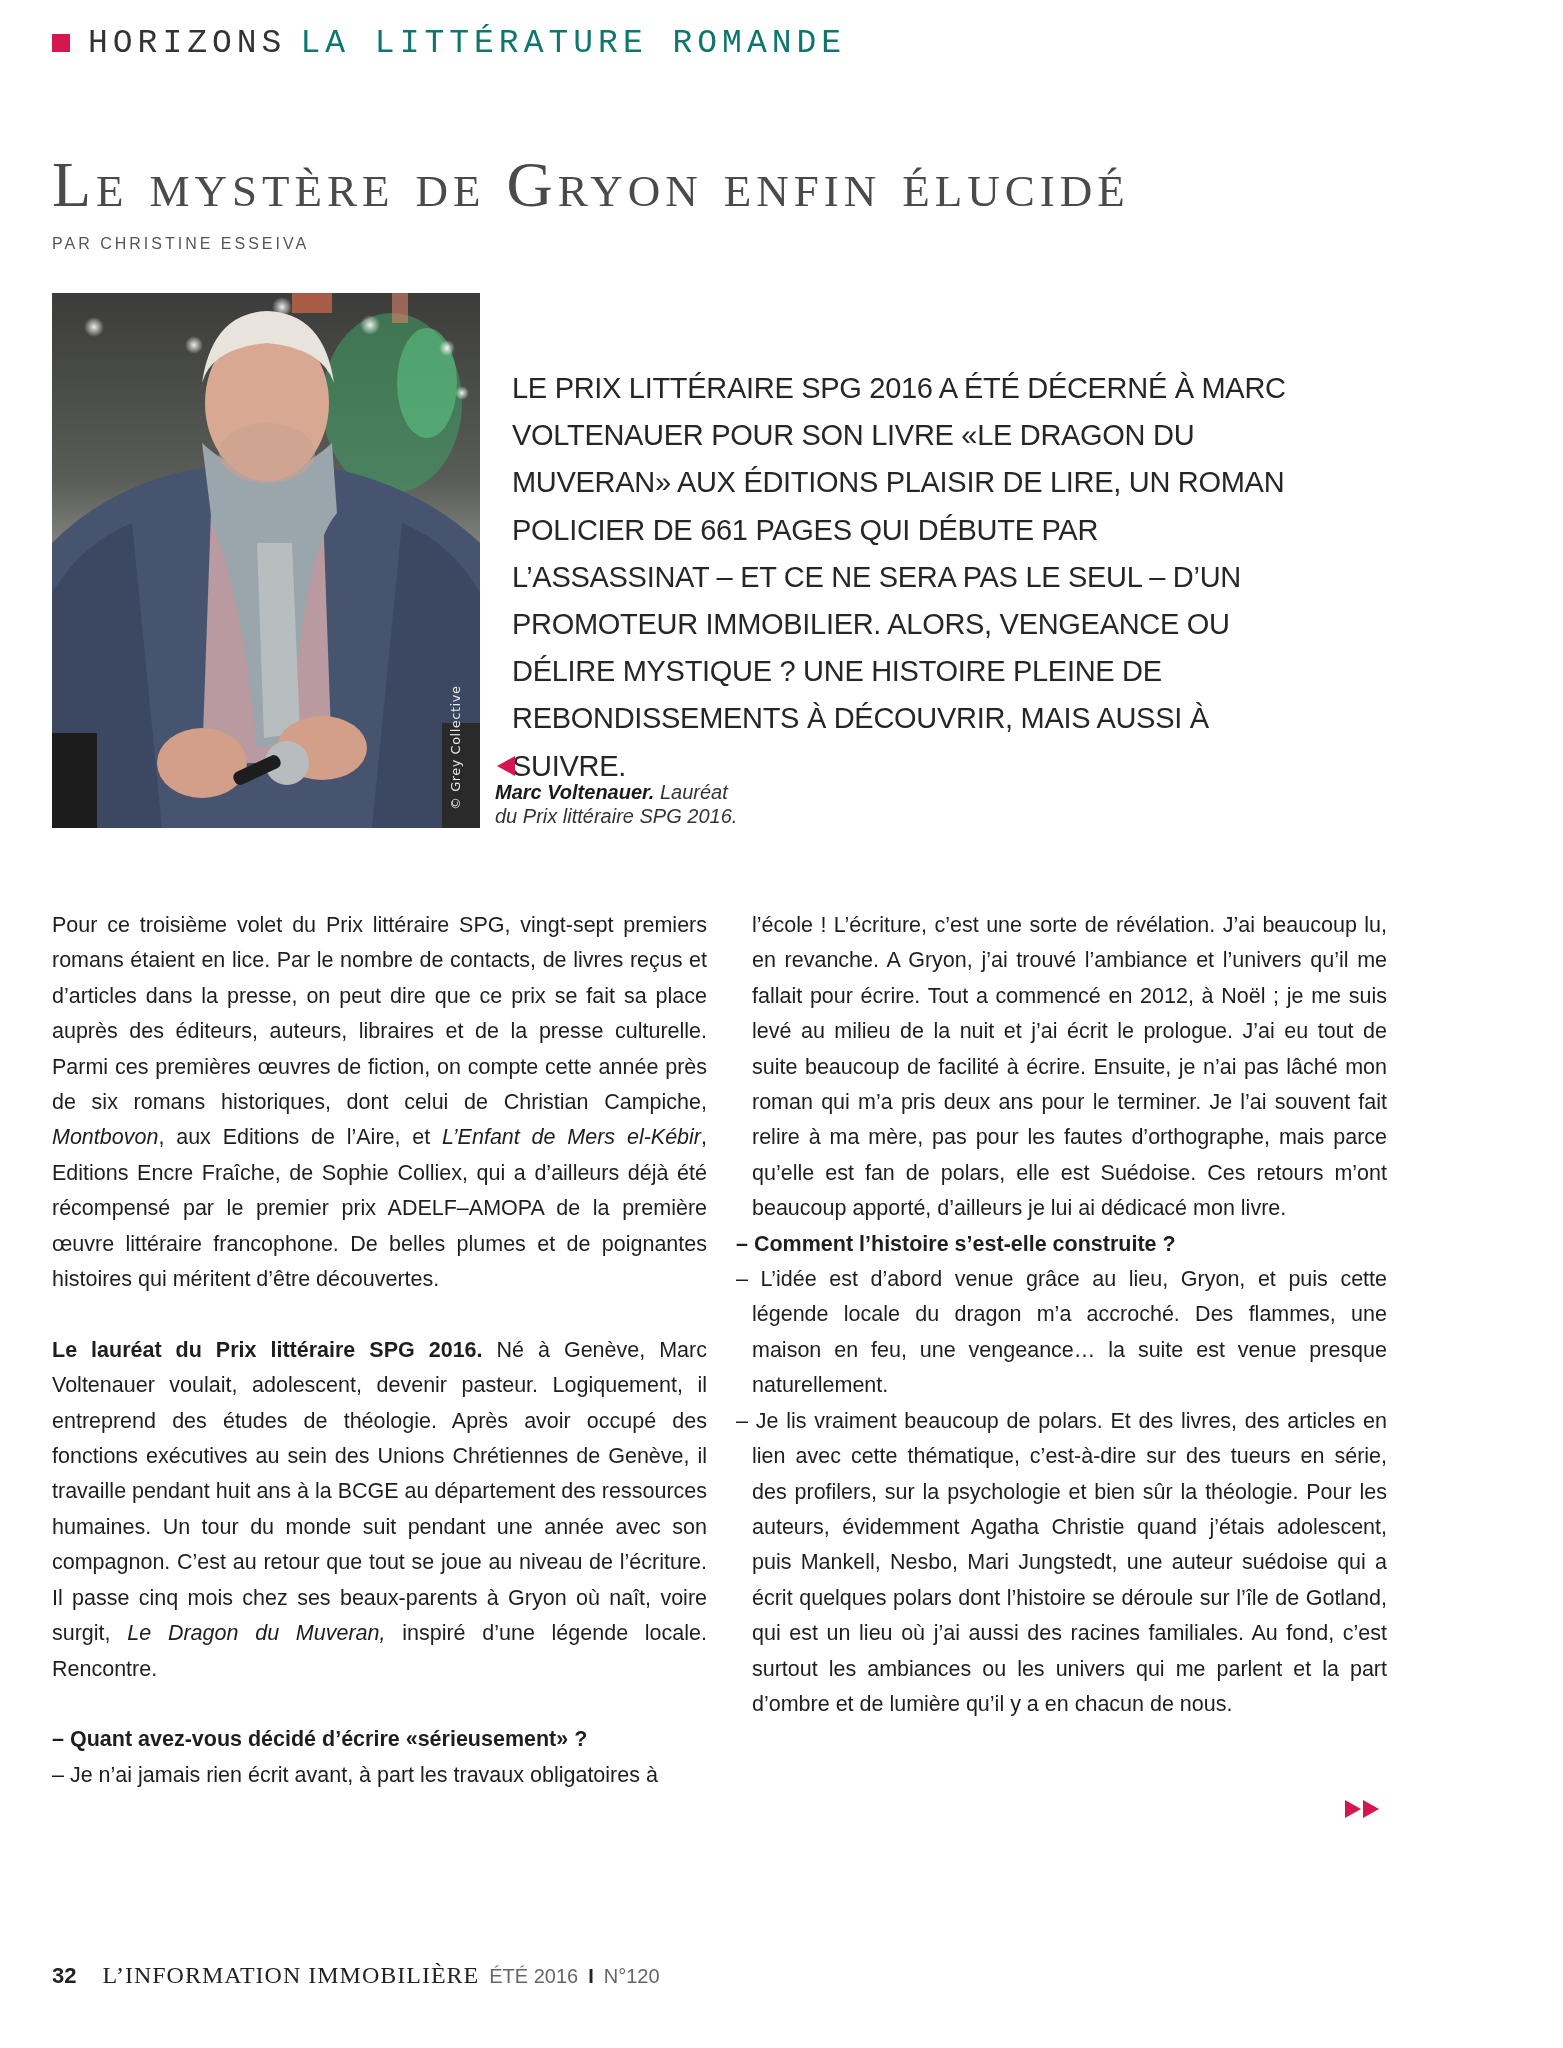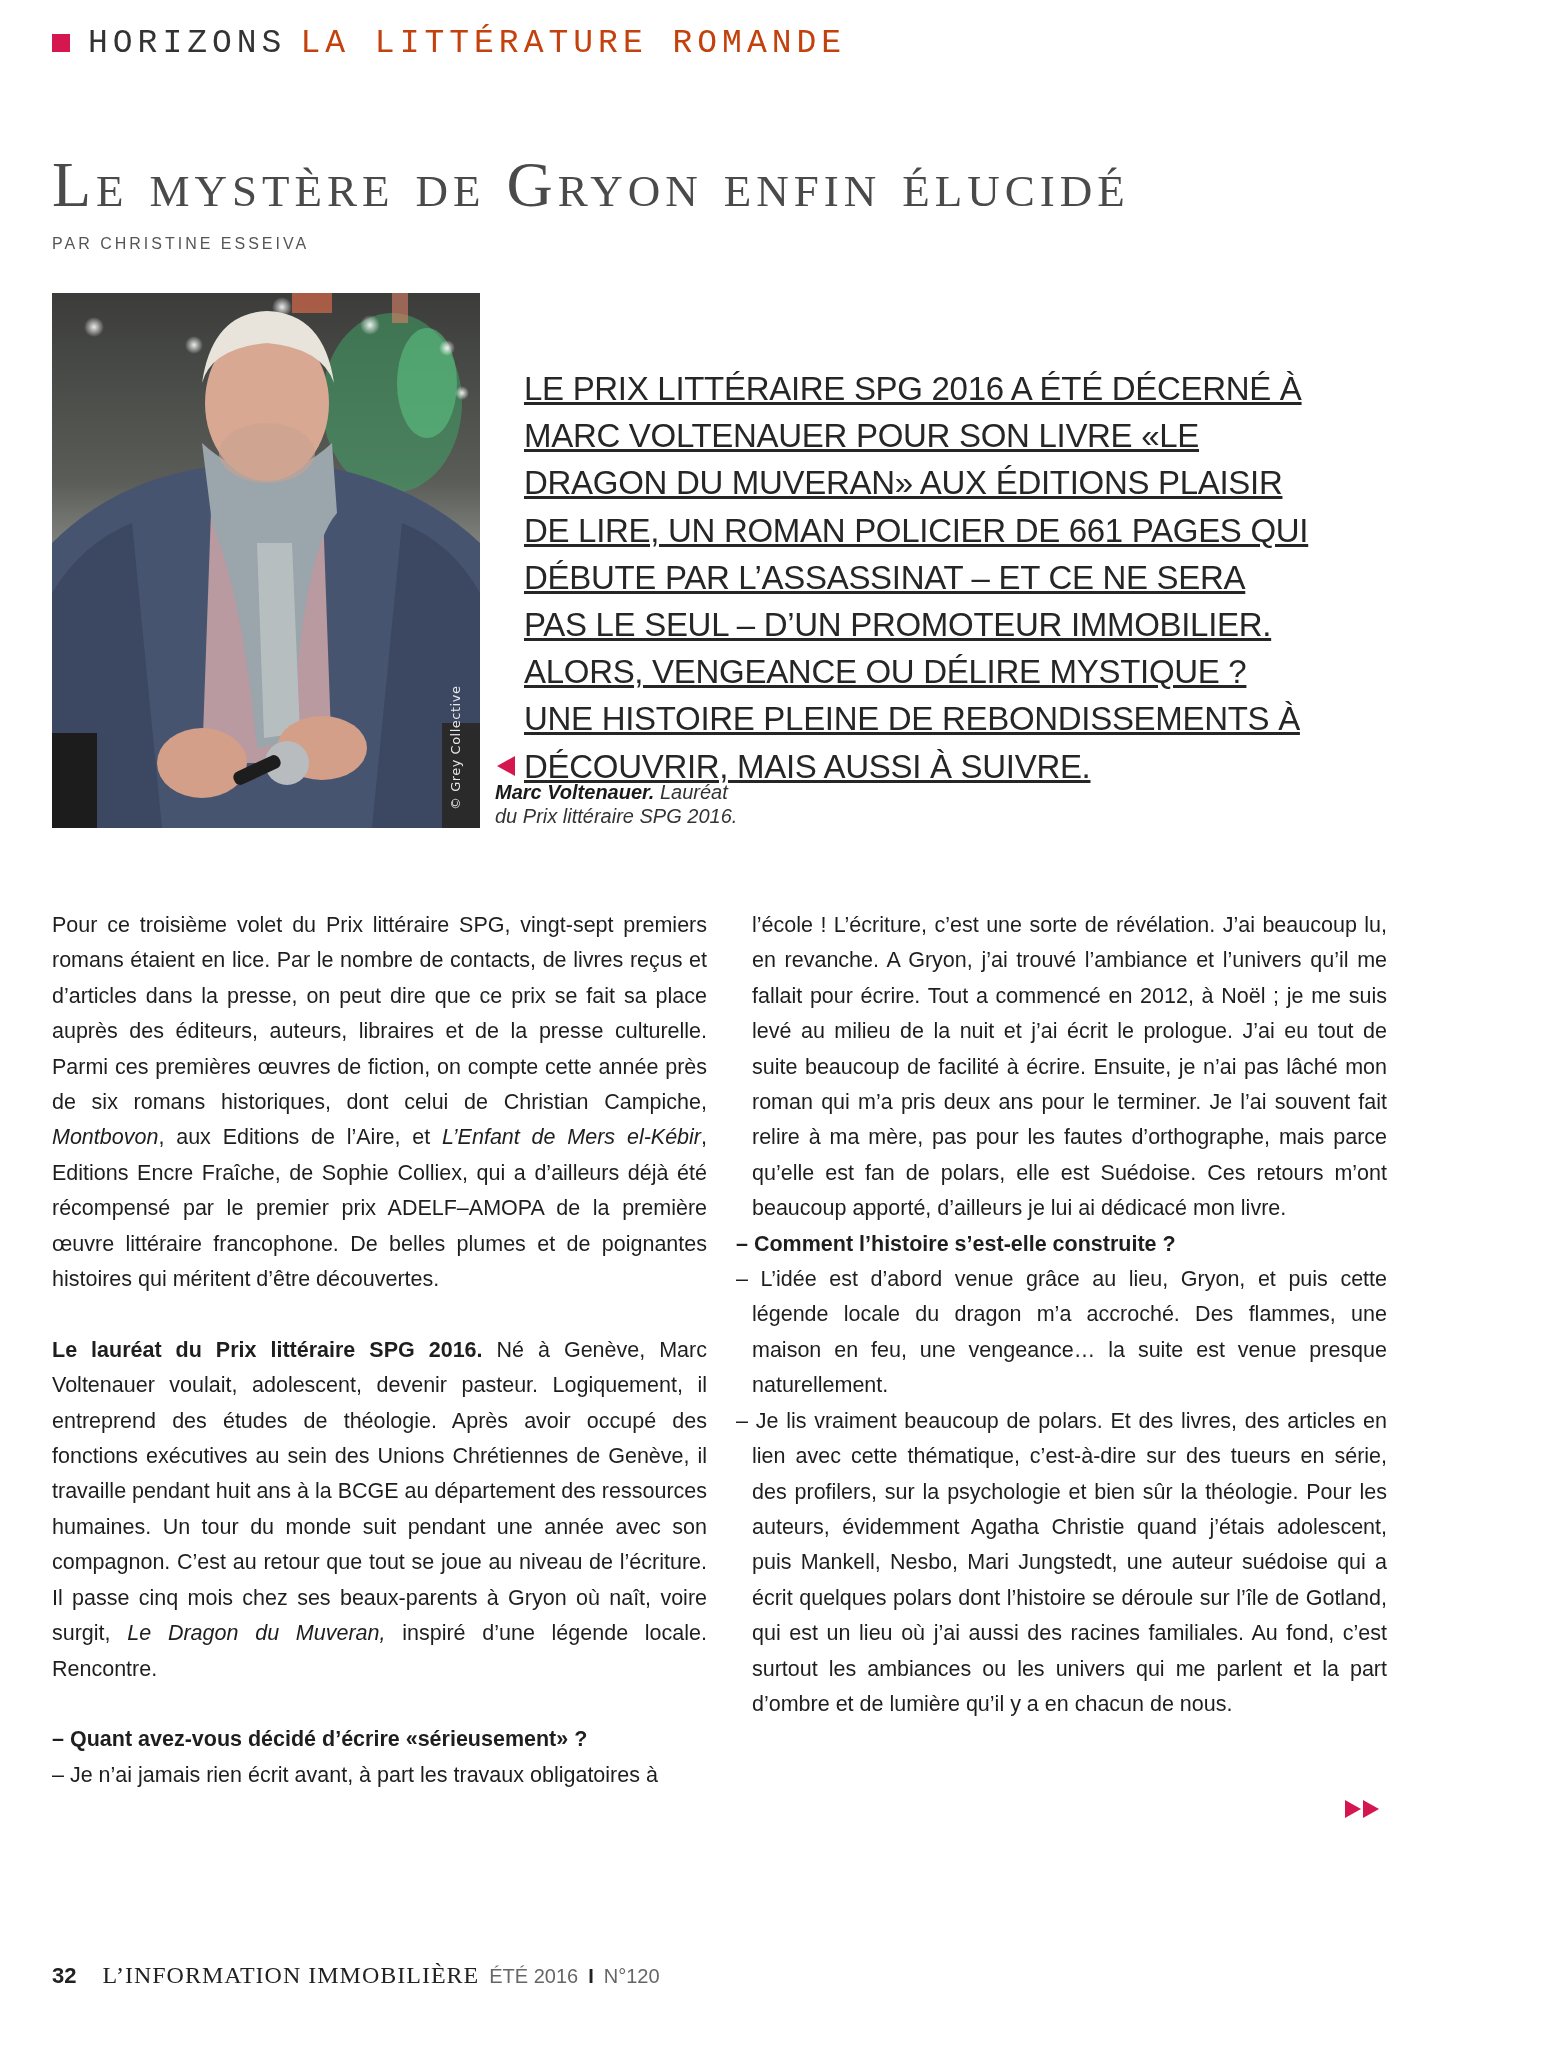--- a/index.html
+++ b/index.html
@@ -4,40 +4,40 @@
 <style>
   html, body { margin: 0; padding: 0; background: #ffffff; }
   body { width: 1563px; height: 2048px; position: relative; overflow: hidden; color: #1c1c1c; }
   .page { position: absolute; inset: 0; }
 
   
   .rubric { position: absolute; left: 52px; top: 28px; height: 30px; display: flex; align-items: center;
             font-family: Liberation Mono, monospace; font-size: 33px; letter-spacing: 5px; font-weight: 300; }
   .rubric .square { width: 18px; height: 18px; background: #d4174f; margin-right: 18px; display: inline-block; }
   .rubric .section { color: #333333; margin-right: 14px; }
-  .rubric .sub { color: #c2410c; }
+  .rubric .sub { color: #0f766e; }
 
   
   .title { position: absolute; left: 52px; top: 148px; margin: 0;
            font-family: "Liberation Serif", serif; font-weight: normal; font-size: 64px; color: #4a4a4a;
            letter-spacing: 5px; font-variant: small-caps; white-space: nowrap; }
   .byline { position: absolute; left: 52px; top: 235px; font-family: "Liberation Sans", sans-serif;
             font-size: 16px; letter-spacing: 3px; color: #555555; }
 
   
   .photo { position: absolute; left: 52px; top: 293px; width: 428px; height: 535px; overflow: hidden;
            background: linear-gradient(180deg, #3a3c3a 0%, #6b6e6a 30%, #9aa39c 45%, #c9ccc6 55%, #b5b7b2 100%); }
   .photo svg { position: absolute; left: 0; top: 0; width: 100%; height: 100%; }
   .credit { position: absolute; left: 448px; top: 810px; transform-origin: left top; transform: rotate(-90deg);
             font-family: "DejaVu Sans", sans-serif; font-size: 13px; color: #e8e8e8; white-space: nowrap; letter-spacing: 0.5px; }
 
   
-  .lead { position: absolute; left: 524px; top: 365px; width: 790px;
-          font-family: "Liberation Sans", sans-serif; font-size: 33px; line-height: 47.2px; color: #262626;
-          text-transform: uppercase; letter-spacing: -0.3px; text-decoration: underline; }
+  .lead { position: absolute; left: 512px; top: 365px; width: 790px;
+          font-family: "Liberation Sans", sans-serif; font-size: 29px; line-height: 47.2px; color: #262626;
+          text-transform: uppercase; letter-spacing: -0.3px; }
   .lead p { margin: 0; }
 
   
   .cap-arrow { position: absolute; left: 497px; top: 756px; width: 0; height: 0;
                border-top: 10px solid transparent; border-bottom: 10px solid transparent; border-right: 18px solid #d4174f; }
   .caption { position: absolute; left: 495px; top: 780px; width: 300px; font-family: "Liberation Sans", sans-serif;
              font-size: 20px; line-height: 24px; font-style: italic; color: #333333; }
   .caption b { font-style: italic; font-weight: bold; color: #1a1a1a; }
 
   

